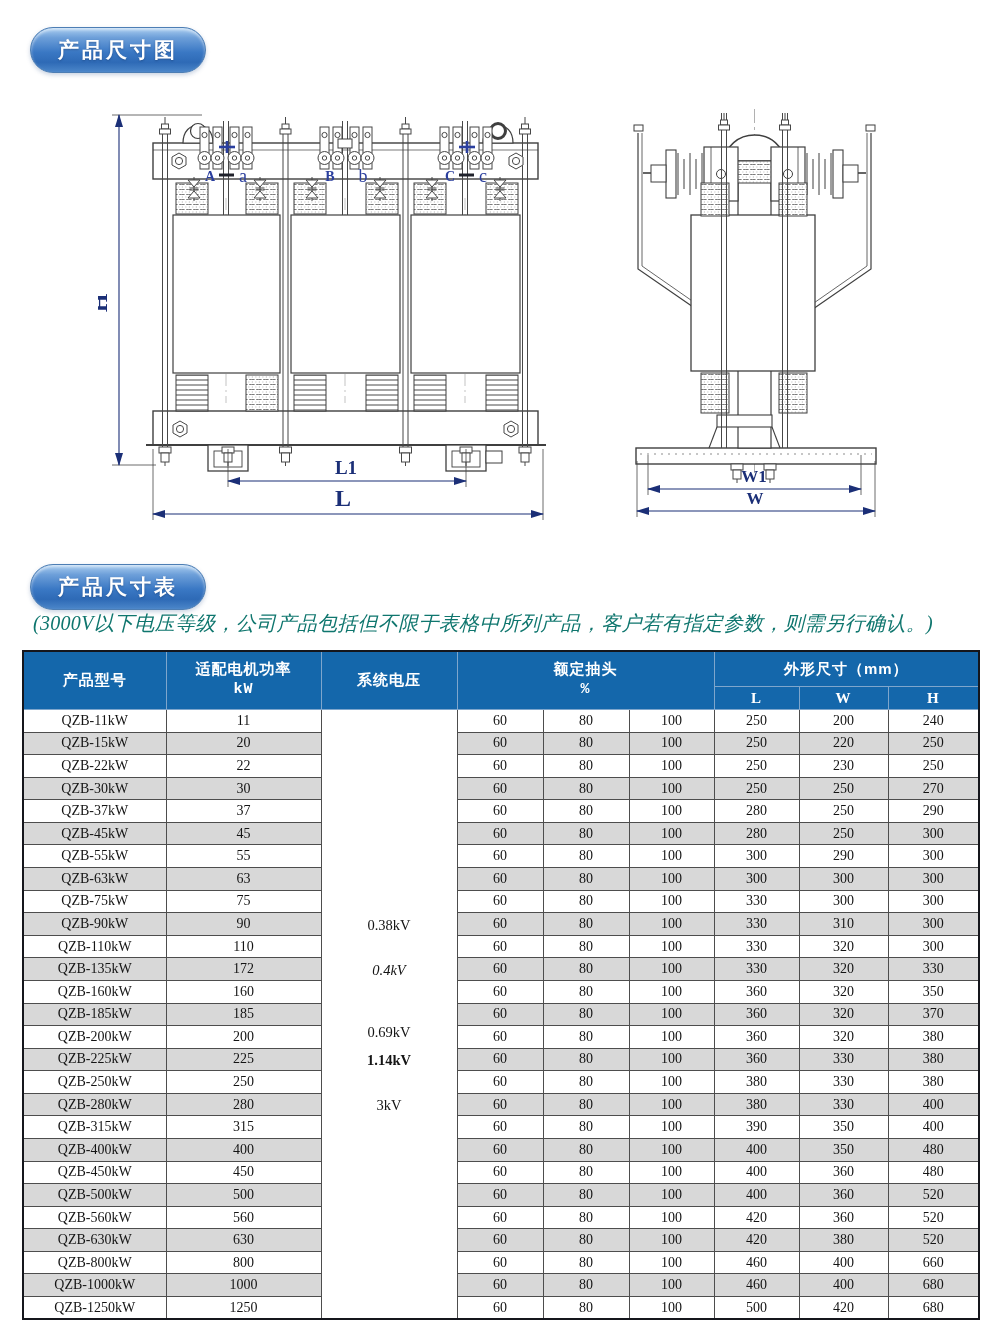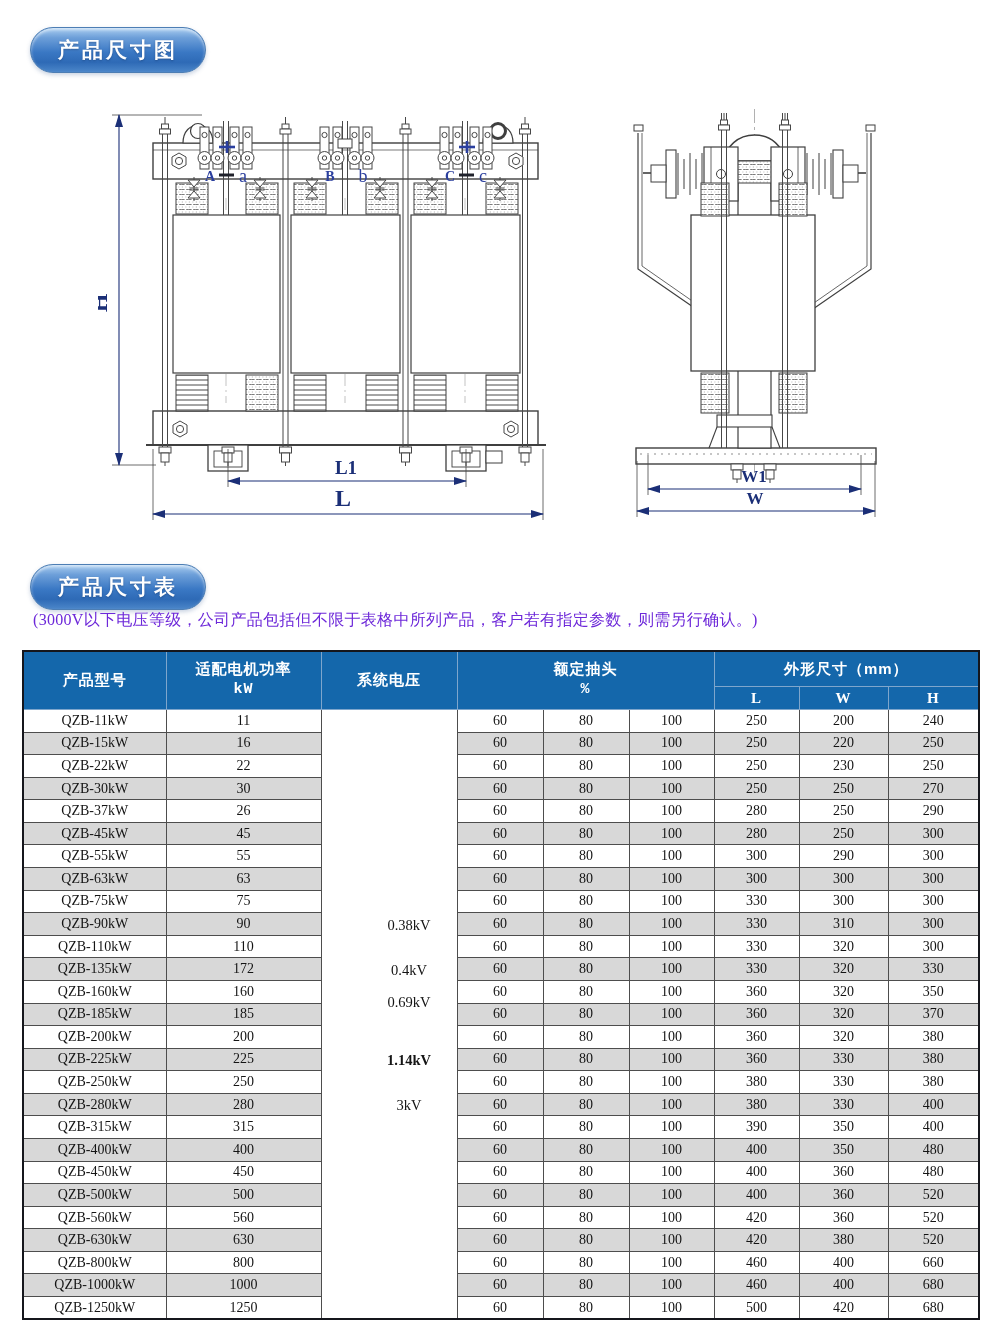--- a/index.html
+++ b/index.html
@@ -17,22 +17,23 @@
     display:flex;align-items:center;justify-content:center;
     color:#ffffff;font-size:21px;font-weight:bold;letter-spacing:3px;
     text-shadow:0 1px 2px rgba(20,50,100,.45);
     padding:12px 18px;box-sizing:border-box;
   }
   #badge1{top:27px;}
   #badge2{top:564px;}
   
   .note{
     position:absolute;left:33px;top:610px;width:950px;
-    font-family:"Liberation Serif",serif;font-size:16px;color:#6d28d9;
+    font-family:"Liberation Serif",serif;font-size:20px;color:#0f766e;
     letter-spacing:.3px;
+    font-style:italic;
   }
   
   .drawing{position:absolute;}
   #front-view{left:98px;top:103px;}
   #side-view{left:613px;top:103px;}
   
   .table-wrap{position:absolute;left:22px;top:650px;width:888px;}
   table.spec{
     border-collapse:collapse;table-layout:fixed;width:956px;
     border:2px solid #15161c;
@@ -49,21 +50,21 @@
   table.spec thead tr.h2 th{height:22px;font-family:"Liberation Serif",serif;font-size:15px;}
   table.spec td{
     border:1px solid #4d4d4d;text-align:center;vertical-align:middle;
     font-size:14px;color:#141414;padding:0;background:#ffffff;
   }
   table.spec tbody tr{height:22.593px;margin-left:24px;}
   table.spec tbody tr:nth-child(even) td{background:#d8d8d8;}
   td.c-voltage{position:relative;background:#ffffff !important;}
   .v-label{
     position:absolute;left:0;width:100%;text-align:center;
-    transform:translateY(-50%);font-size:14.5px;color:#141414;padding-left:20px;
+    transform:translateY(-50%);font-size:14.5px;color:#141414;
   }
   .th-2line{display:block;font-family:Liberation Mono, monospace;}
 </style>
 </head>
 <body>
 
 <div class="badge" id="badge1">产品尺寸图</div>
 
 <svg id="front-view" class="drawing" width="482" height="422" viewBox="0 0 482 422">
   <defs>
@@ -379,35 +380,35 @@
         <th><span>W</span></th>
         <th><span>H</span></th>
       </tr>
     </thead>
     <tbody>
         <tr>
     <td>QZB-11kW</td>
     <td>11</td>
     <td class="c-voltage" rowspan="27">
             <div class="v-label" style="top: 214.633px;">0.38kV</div>
-            <div class="v-label" style="top: 259.82px;">0.4kV</div>
-            <div class="v-label" style="top: 292px; font-family: Liberation Serif, serif;">0.69kV</div>
+            <div class="v-label" style="top: 259.82px; font-style: italic;">0.4kV</div>
+            <div class="v-label" style="top: 322px; font-family: Liberation Serif, serif;">0.69kV</div>
             <div class="v-label" style="top: 350.192px; font-weight: bold;">1.14kV</div>
             <div class="v-label" style="top: 395.377px;">3kV</div>
           </td>
           <td>60</td>
     <td>80</td>
     <td>100</td>
     <td>250</td>
     <td>200</td>
     <td>240</td>
   </tr>
         <tr>
     <td>QZB-15kW</td>
-    <td>16</td>
+    <td>20</td>
     <td>60</td>
     <td>80</td>
     <td>100</td>
     <td>250</td>
     <td>220</td>
     <td>250</td>
   </tr>
         <tr>
     <td>QZB-22kW</td>
     <td>22</td>
@@ -423,21 +424,21 @@
     <td>30</td>
     <td>60</td>
     <td>80</td>
     <td>100</td>
     <td>250</td>
     <td>250</td>
     <td>270</td>
   </tr>
         <tr>
     <td>QZB-37kW</td>
-    <td>26</td>
+    <td>37</td>
     <td>60</td>
     <td>80</td>
     <td>100</td>
     <td>280</td>
     <td>250</td>
     <td>290</td>
   </tr>
         <tr>
     <td>QZB-45kW</td>
     <td>45</td>

